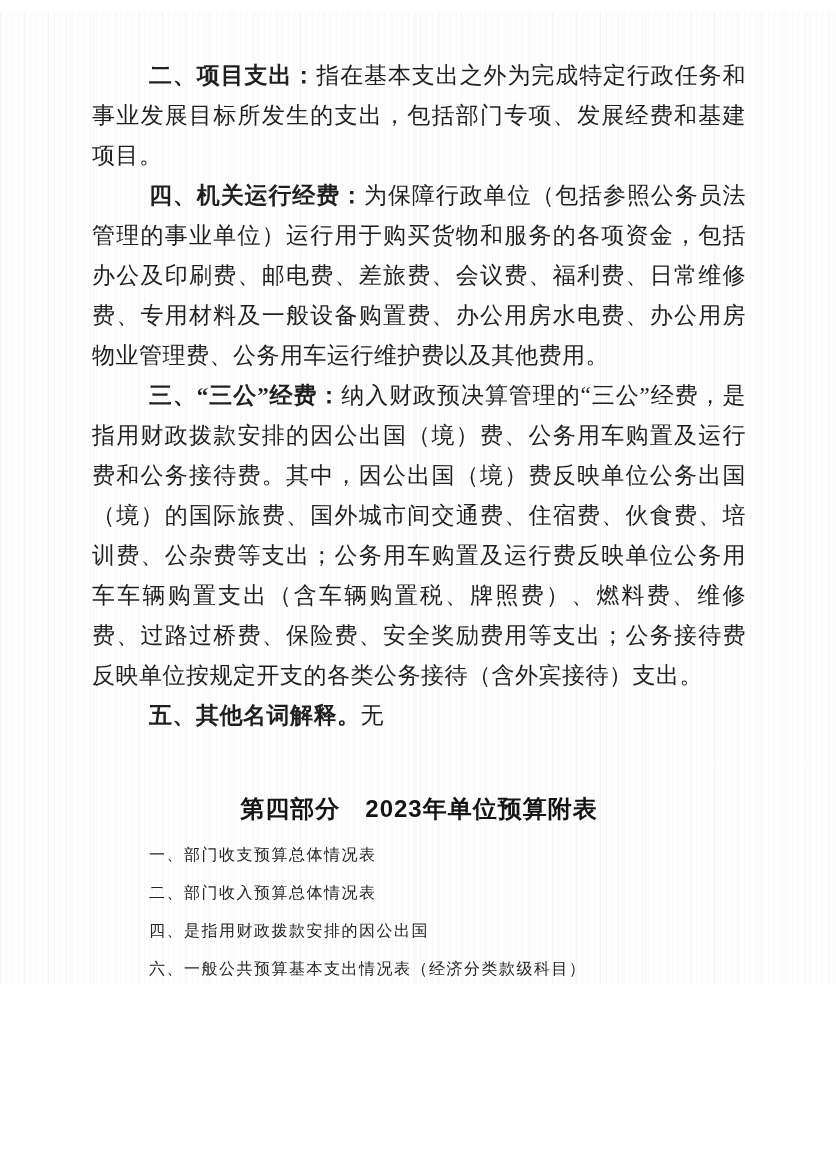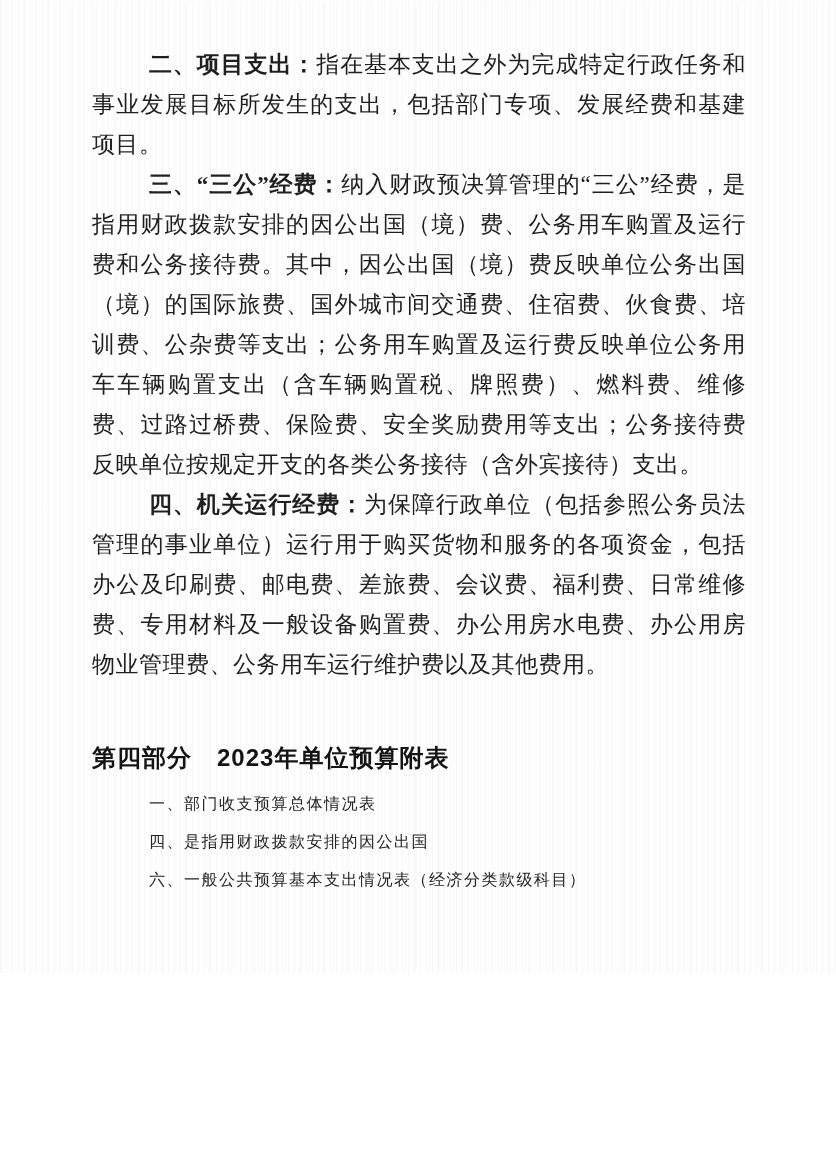--- a/index.html
+++ b/index.html
@@ -4,21 +4,21 @@
 <style>
   html, body {
     margin: 0;
     padding: 0;
     background: #ffffff;
   }
   .page {
     position: relative;
     width: 836px;
     height: 972px;
-    margin: 1px auto;
+    margin: 12px auto;
     background-color: #fefefe;
     
     background-image:
       repeating-linear-gradient(90deg,
         rgba(120,120,120,0.045) 0px,
         rgba(120,120,120,0.045) 1px,
         rgba(255,255,255,0) 1px,
         rgba(255,255,255,0) 6px),
       repeating-linear-gradient(90deg,
         rgba(160,160,160,0.03) 0px,
@@ -46,20 +46,21 @@
   .body-para .lead {
     font-weight: 700;
   }
   .section-heading {
     margin: 52px 0 0 0;
     font-family: "Liberation Sans", sans-serif;
     font-size: 24px;
     line-height: 42px;
     font-weight: 700;
     color: #141414;
+    text-align: center;
     letter-spacing: 1px;
   }
   .appendix {
     margin-top: 6px;
     padding-left: 57px;
   }
   .appendix-item {
     font-size: 16px;
     line-height: 38px;
     color: #242424;
@@ -78,29 +79,31 @@
   }
 </style>
 </head>
 <body>
 
 <div class="page">
   <div class="content">
 
     <p class="body-para"><span class="lead">二、项目支出：</span><span>指在基本支出之外为完成特定行政任务和事业发展目标所发生的支出，包括部门专项、发展经费和基建项目。</span></p>
 
+    <p class="body-para"><span class="lead">四、机关运行经费：</span><span>为保障行政单位（包括参照公务员法管理的事业单位）运行用于购买货物和服务的各项资金，包括办公及印刷费、邮电费、差旅费、会议费、福利费、日常维修费、专用材料及一般设备购置费、办公用房水电费、办公用房物业管理费、公务用车运行维护费以及其他费用。</span></p>
+
     <p class="body-para"><span class="lead">三、“三公”经费：</span><span>纳入财政预决算管理的“三公”经费，是指用财政拨款安排的因公出国（境）费、公务用车购置及运行费和公务接待费。其中，因公出国（境）费反映单位公务出国（境）的国际旅费、国外城市间交通费、住宿费、伙食费、培训费、公杂费等支出；公务用车购置及运行费反映单位公务用车车辆购置支出（含车辆购置税、牌照费）、燃料费、维修费、过路过桥费、保险费、安全奖励费用等支出；公务接待费反映单位按规定开支的各类公务接待（含外宾接待）支出。</span></p>
 
-    <p class="body-para"><span class="lead">四、机关运行经费：</span><span>为保障行政单位（包括参照公务员法管理的事业单位）运行用于购买货物和服务的各项资金，包括办公及印刷费、邮电费、差旅费、会议费、福利费、日常维修费、专用材料及一般设备购置费、办公用房水电费、办公用房物业管理费、公务用车运行维护费以及其他费用。</span></p>
-
+    <p class="body-para"><span class="lead">五、其他名词解释。</span><span>无</span></p>
 
     <h2 class="section-heading">第四部分　2023年单位预算附表</h2>
 
     <div class="appendix">
       <div class="appendix-item">一、部门收支预算总体情况表</div>
+      <div class="appendix-item">二、部门收入预算总体情况表</div>
       <div class="appendix-item">四、是指用财政拨款安排的因公出国</div>
       <div class="appendix-item">六、一般公共预算基本支出情况表（经济分类款级科目）</div>
     </div>
 
   </div>
 
   <div class="page-number">7</div>
 </div>
 
 </body></html>

